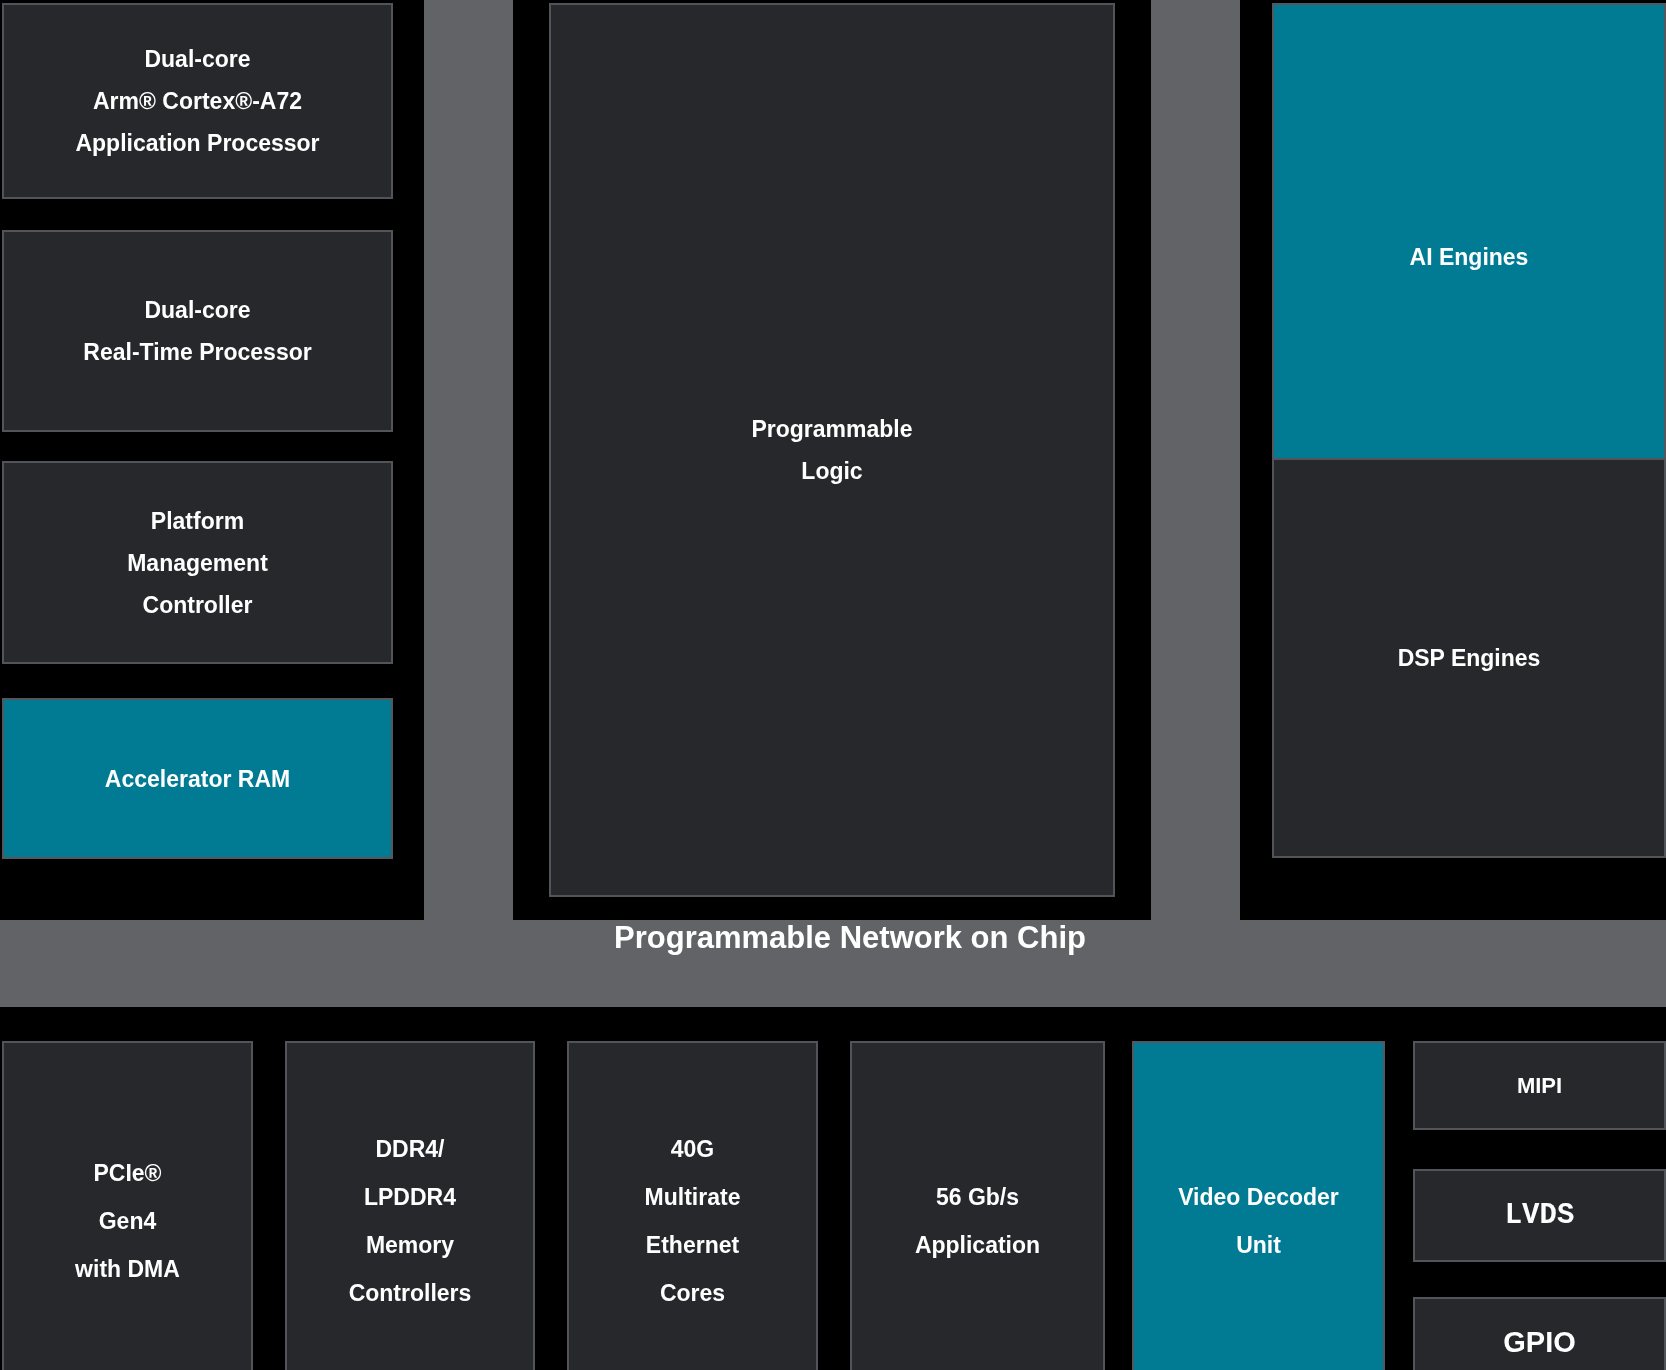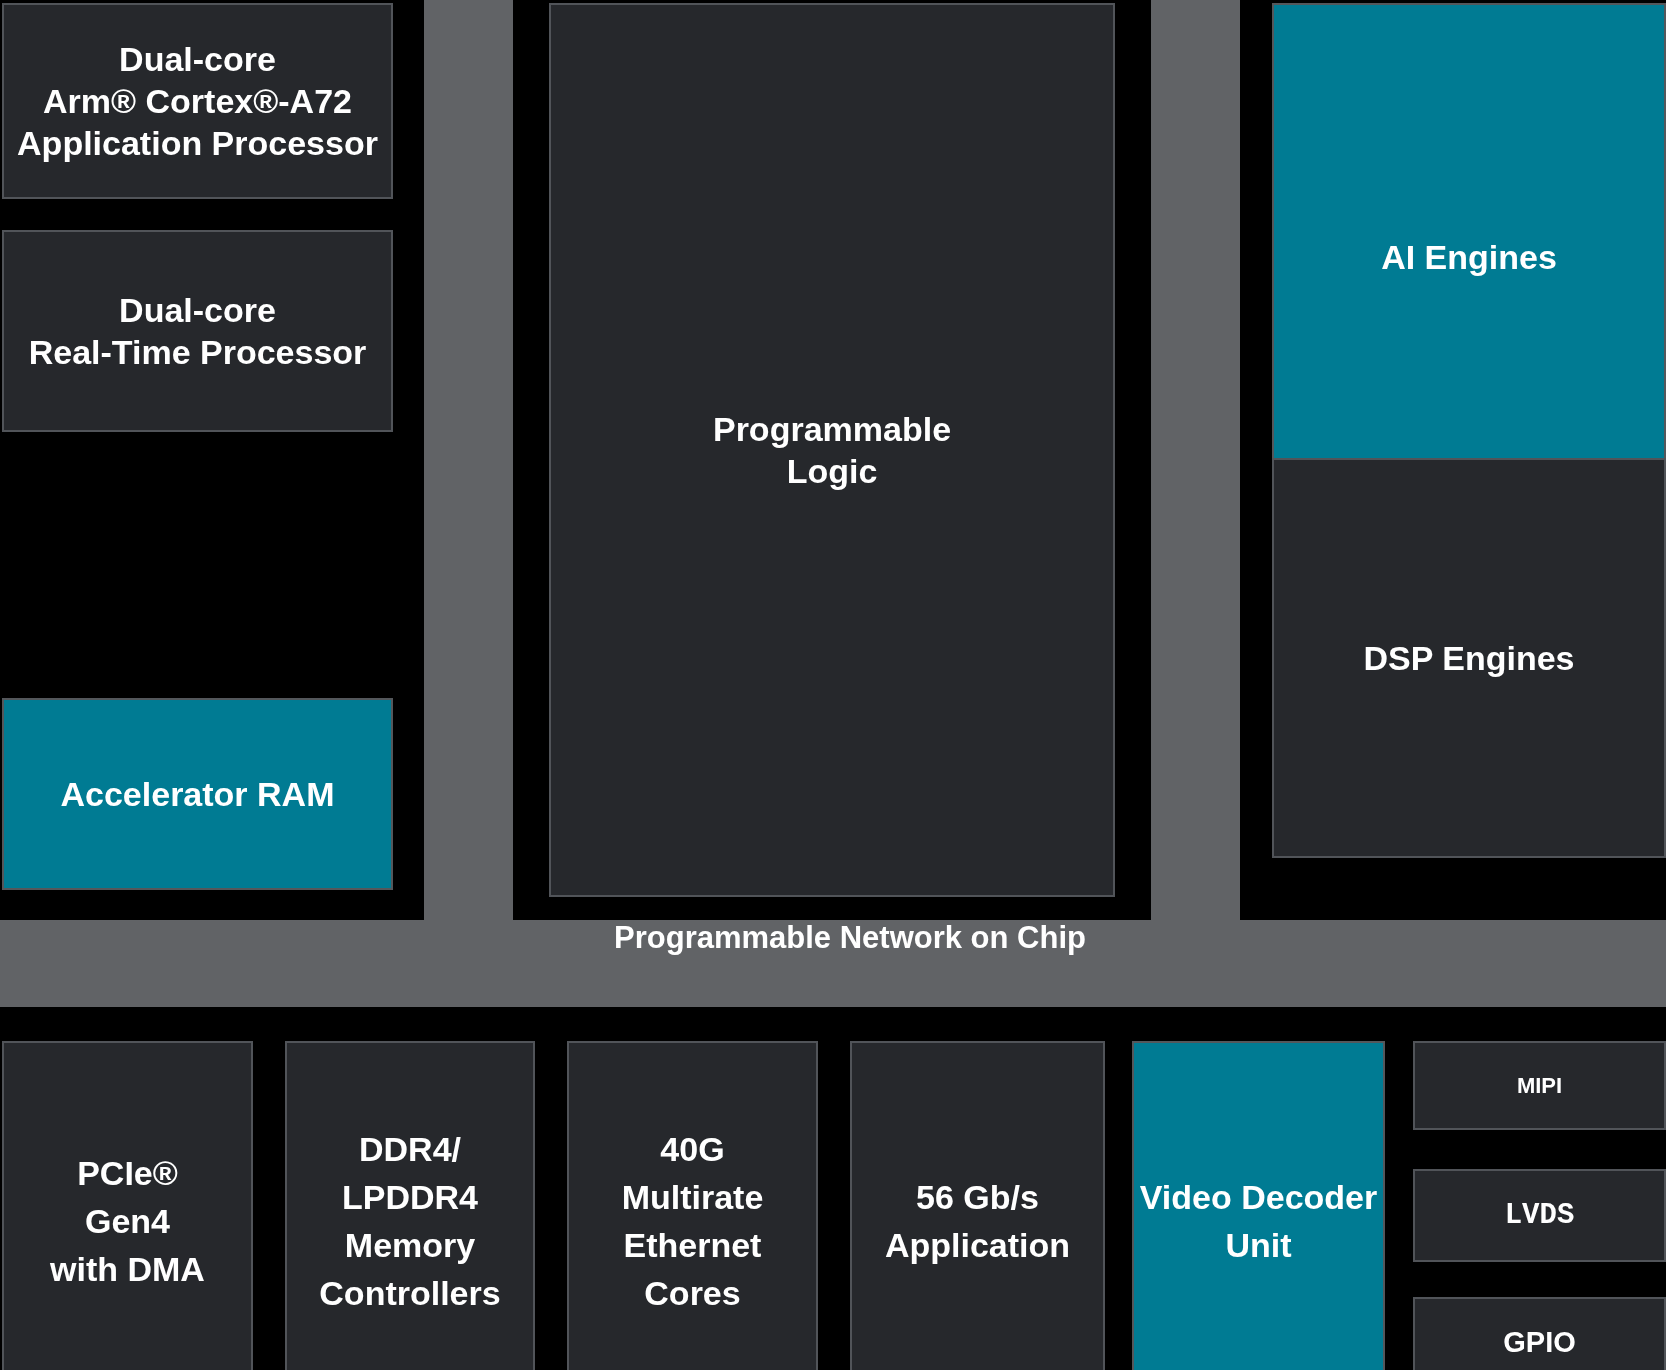--- a/index.html
+++ b/index.html
@@ -23,21 +23,21 @@
     box-sizing:border-box;
     background:var(--dark);
     border:2px solid var(--border);
     display:flex;
     flex-direction:column;
     align-items:center;
     justify-content:center;
     text-align:center;
     color:var(--text);
     font-weight:700;
-    font-size:34px;
+    font-size:23px;
     line-height:42px;
   }
   .block.teal{ background:var(--teal); border-color:#54575b; }
   .vband{
     position:absolute;
     background:var(--band);
     top:0; height:1007px; width:89px;
   }
   .noc{
     position:absolute;
@@ -47,21 +47,21 @@
     color:var(--text); font-weight:700; font-size:31px;
     padding-left:34px; box-sizing:border-box;
   }
   .bottom{ line-height:48px; }
   .line{ display:block; }
 
   
   .b-app  { left:2px;    top:3px;    width:391px; height:196px; }
   .b-rt   { left:2px;    top:230px;  width:391px; height:202px; }
   .b-pmc  { left:2px;    top:461px;  width:391px; height:203px; }
-  .b-aram { left:2px;    top:698px;  width:391px; height:192px; }
+  .b-aram { left:2px;    top:698px;  width:391px; height:161px; }
   
   .b-pl   { left:549px;  top:3px;    width:566px; height:894px; }
   
   .b-ai   { left:1272px; top:3px;    width:394px; height:508px; }
   .b-dsp  { left:1272px; top:458px;  width:394px; height:400px; }
   
   .vband-left { left:424px; }
   .vband-right{ left:1151px; }
   
   .b-pcie { left:2px;    top:1041px; width:251px; height:360px; }
@@ -85,20 +85,25 @@
     <span class="line">Dual-core</span>
     <span class="line">Arm® Cortex®-A72</span>
     <span class="line">Application Processor</span>
   </div>
 
   <div class="block b-rt">
     <span class="line">Dual-core</span>
     <span class="line">Real-Time Processor</span>
   </div>
 
+  <div class="block b-pmc">
+    <span class="line">Platform</span>
+    <span class="line">Management</span>
+    <span class="line">Controller</span>
+  </div>
 
   <div class="block teal b-aram">
     <span class="line">Accelerator RAM</span>
   </div>
 
   <div class="block b-pl">
     <span class="line">Programmable</span>
     <span class="line">Logic</span>
   </div>
 

